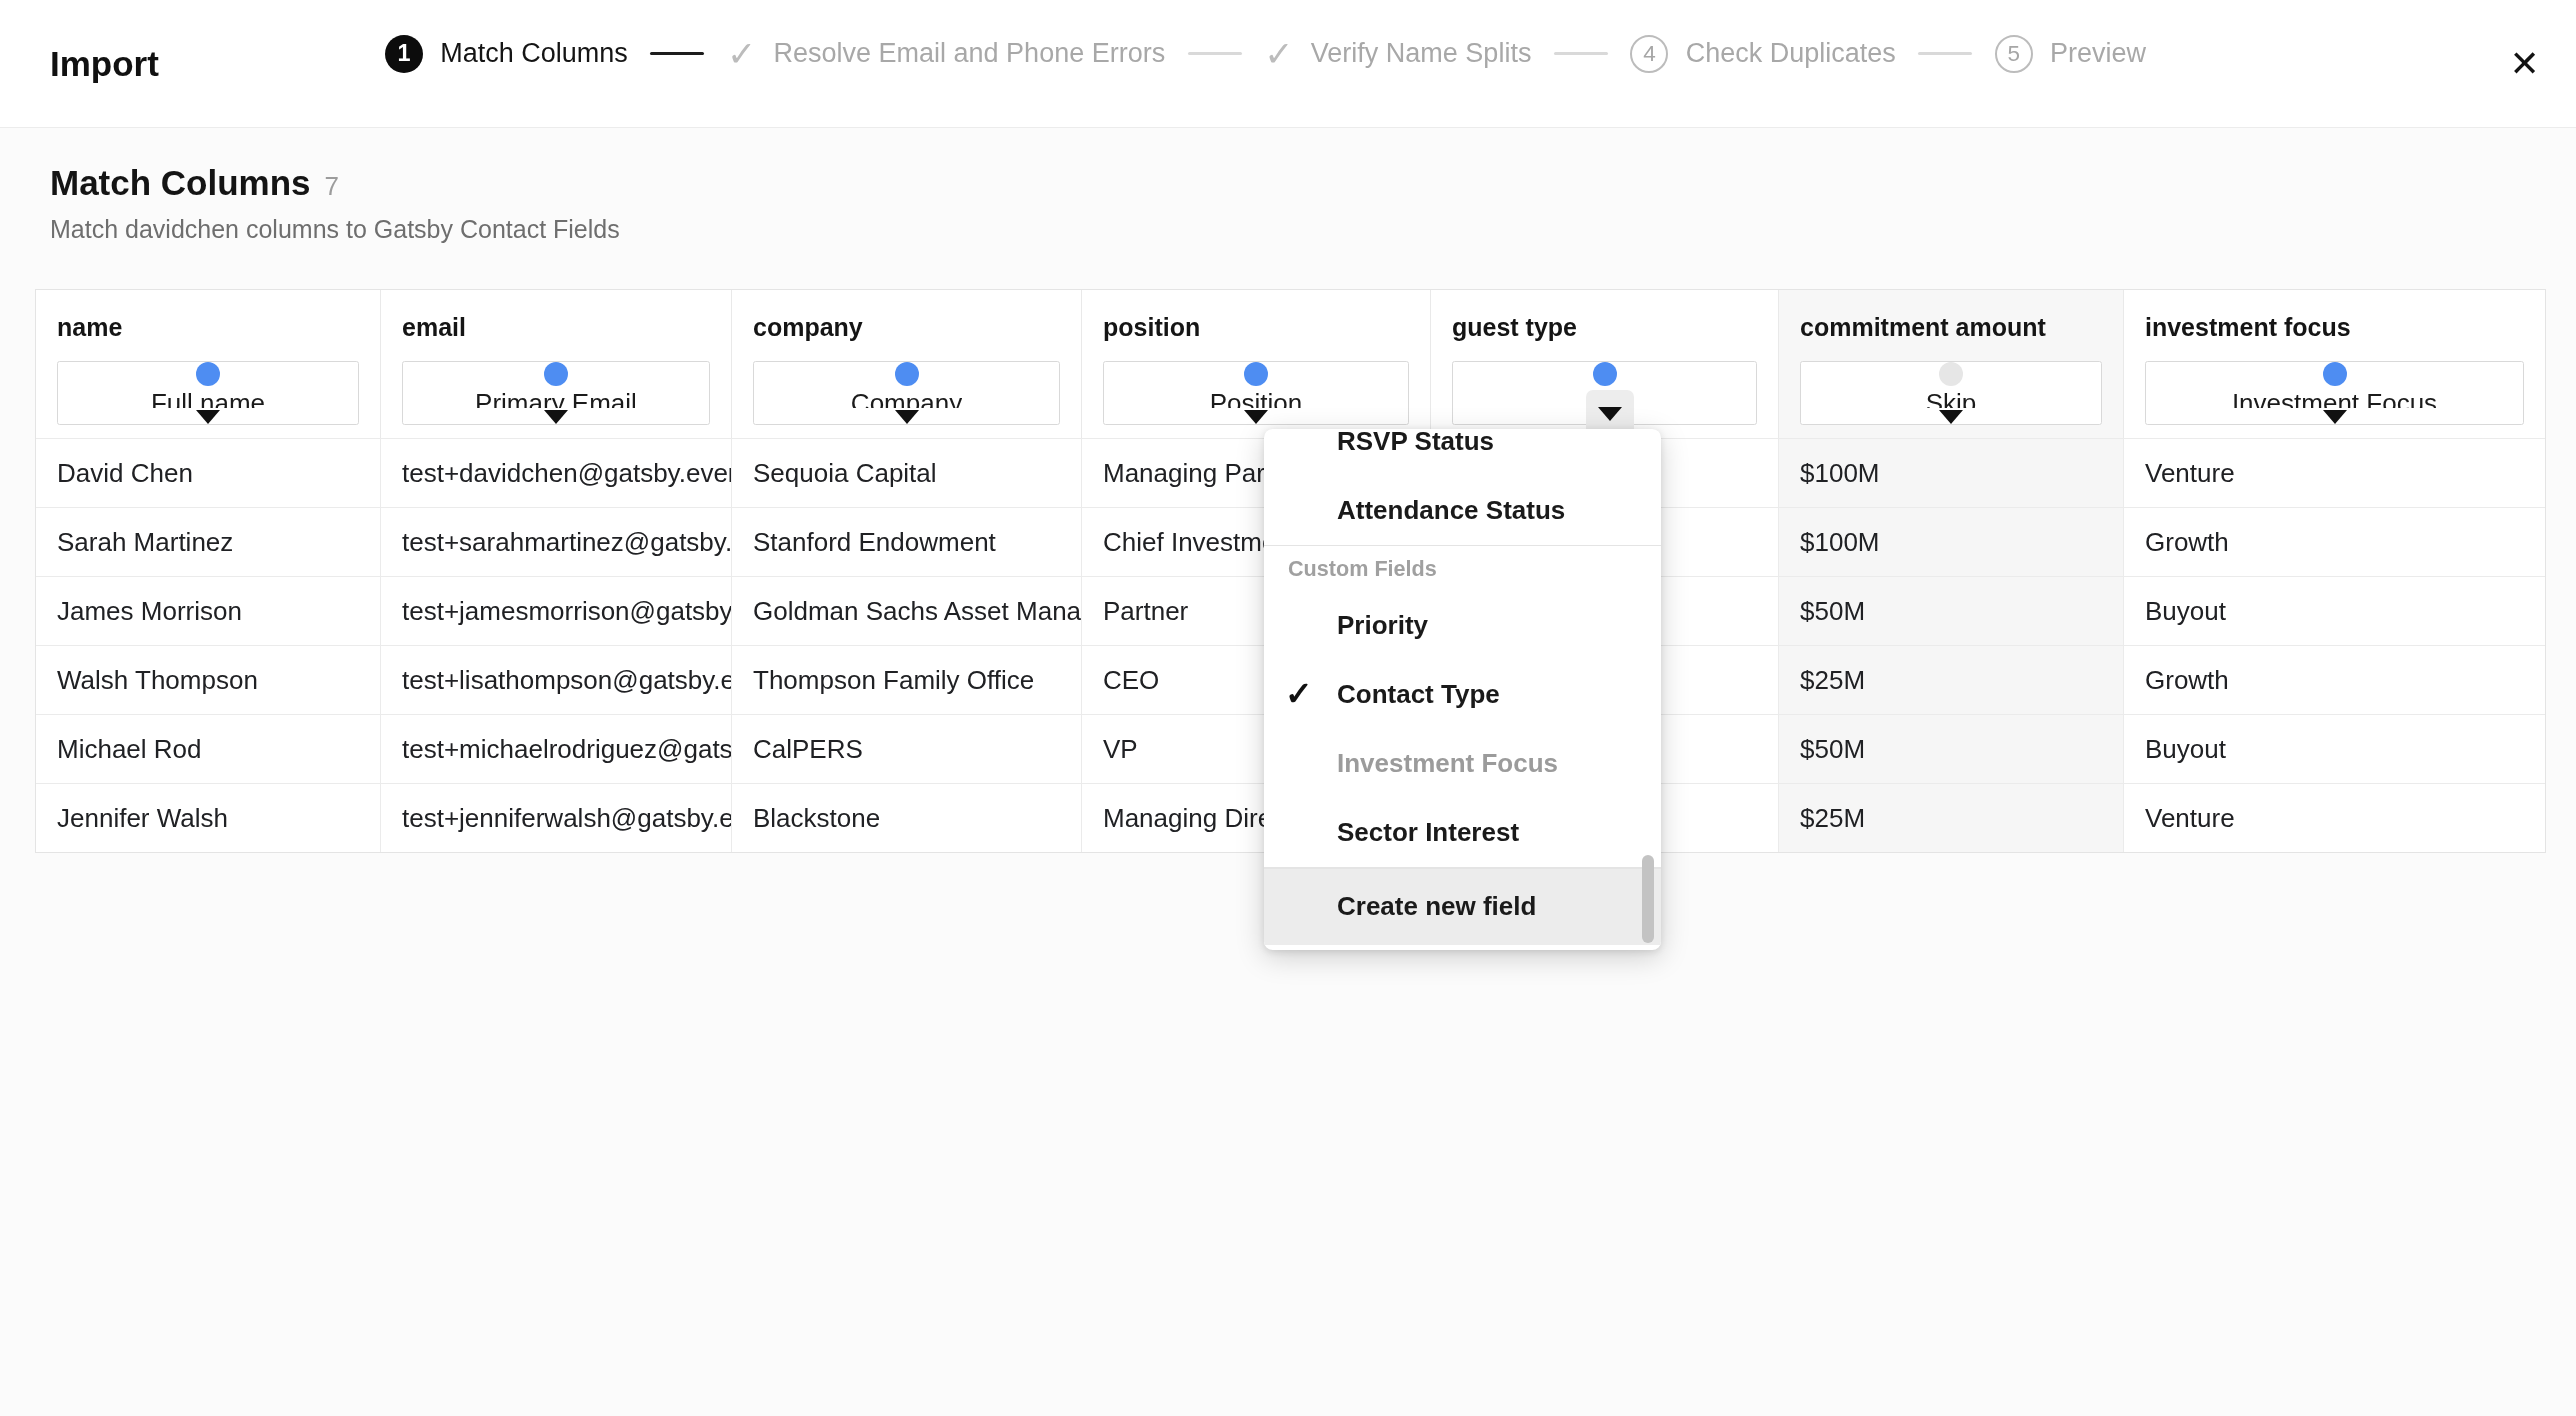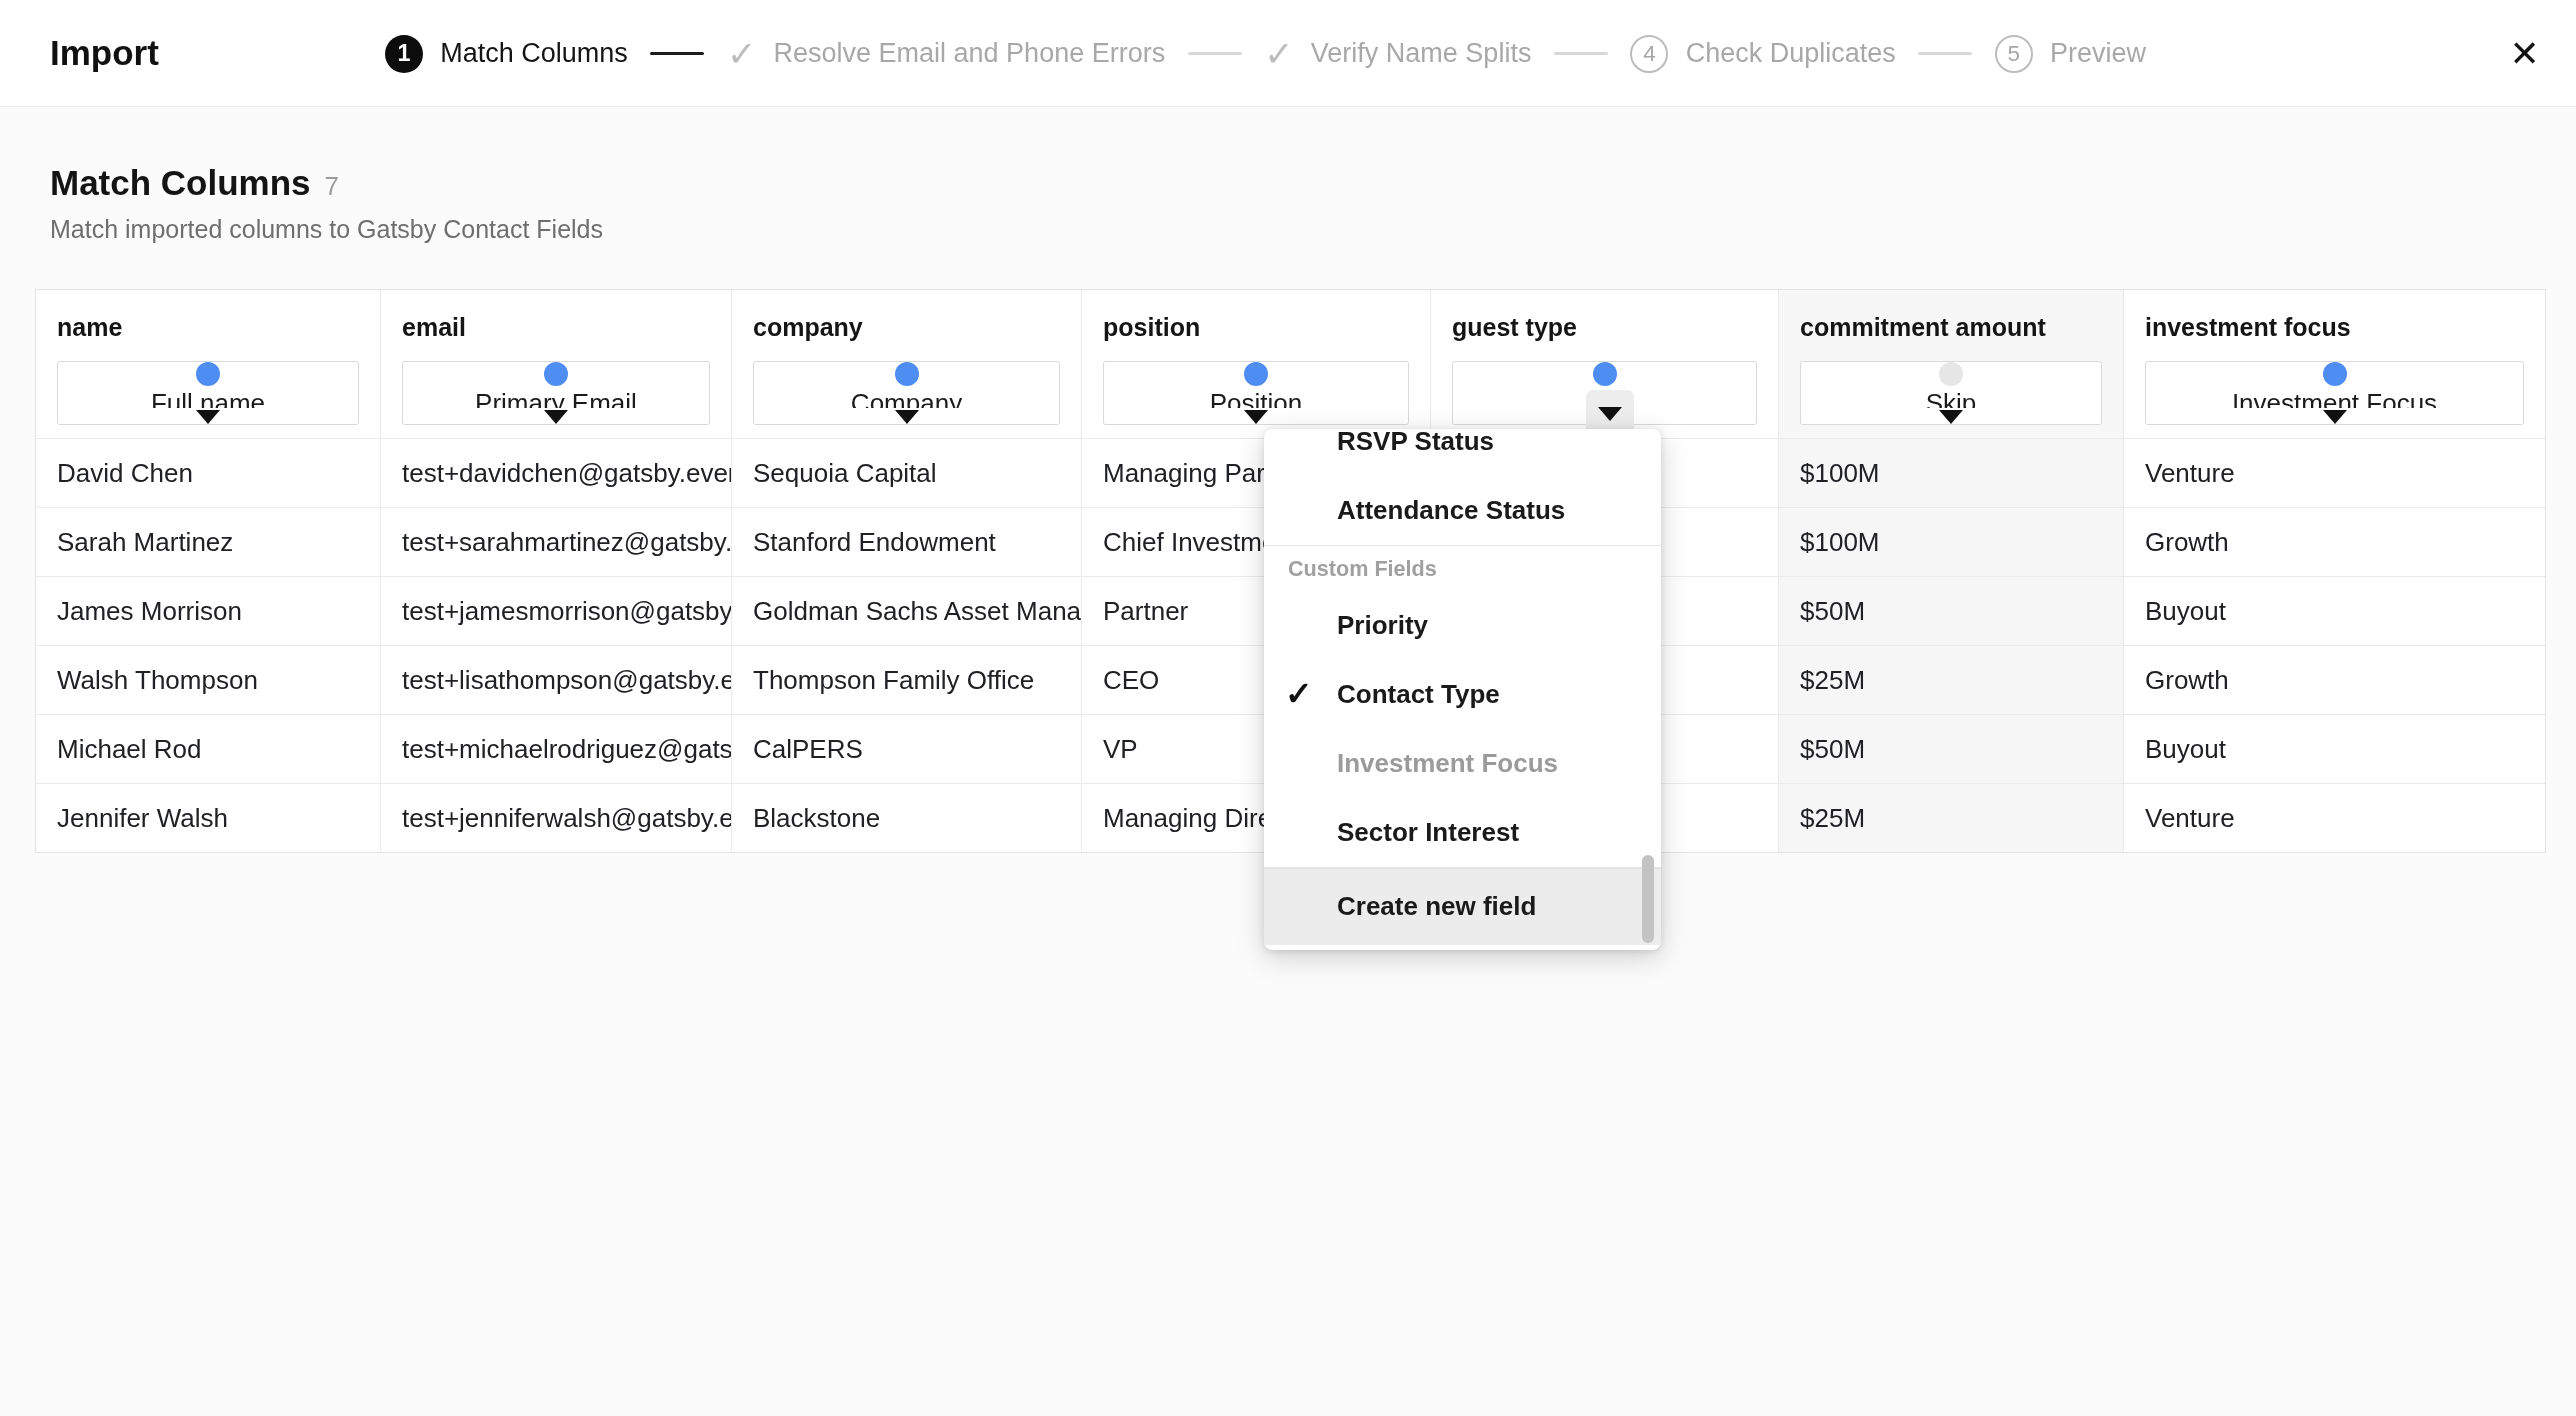--- a/index.html
+++ b/index.html
@@ -7,21 +7,21 @@
   body {
     font-family:"Liberation Sans", sans-serif;
     background:#fbfbfb;
     position:relative;
     overflow:hidden;
     color:#1c1c1c;
   }
 
   
   .topbar {
-    position:absolute; top:0; left:0; width:2576px; height:107px;
+    position:absolute; top:0; left:0; width:2576px; height:128px;
     background:#ffffff; border-bottom:1.7px solid #ececec;padding-left:48px;
   }
   .topbar-title {
     position:absolute; left:50px; top:50%; transform:translateY(-50%);
     font-size:35px; font-weight:700; color:#111;
   }
   .stepper {
     position:absolute; left:385px; top:0; height:107px;
     display:flex; align-items:center; gap:22.5px;
   }
@@ -151,21 +151,21 @@
       <div class="step">
         <div class="badge-num">5</div>
         <span class="step-label">Preview</span>
       </div>
     </div>
   <div class="close-btn">✕</div>
 </div>
 
 <div class="heading">
   <span class="h-title">Match Columns</span><span class="h-count">7</span>
-  <div class="h-sub">Match imported columns to Gatsby Contact Fields</div>
+  <div class="h-sub">Match davidchen columns to Gatsby Contact Fields</div>
 </div>
 
 <div class="table">
   <div class="grid-row" id="thead">
       <div class="th">
         <div class="th-label">name</div>
         <div class="select">
           <span class="dot"></span>
           <span class="select-label">Full name</span>
           <span class="caret"></span>

